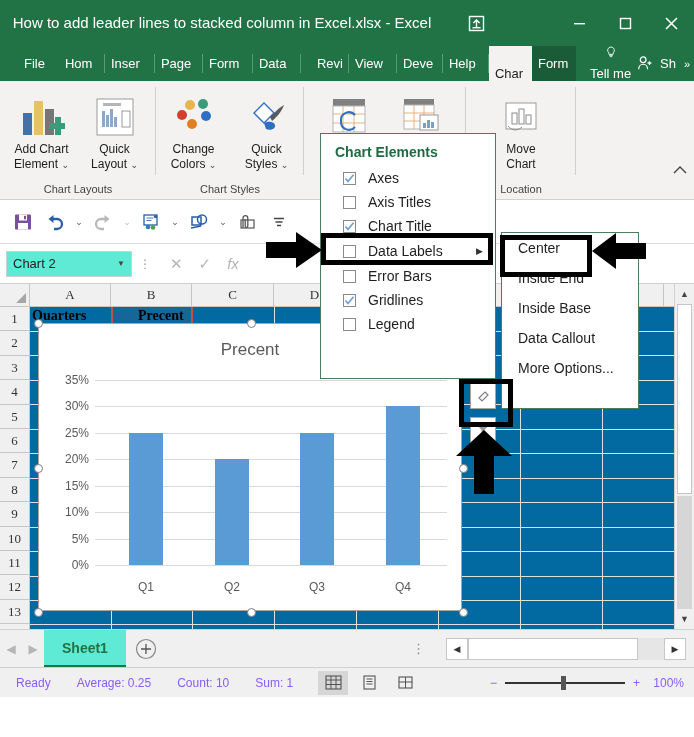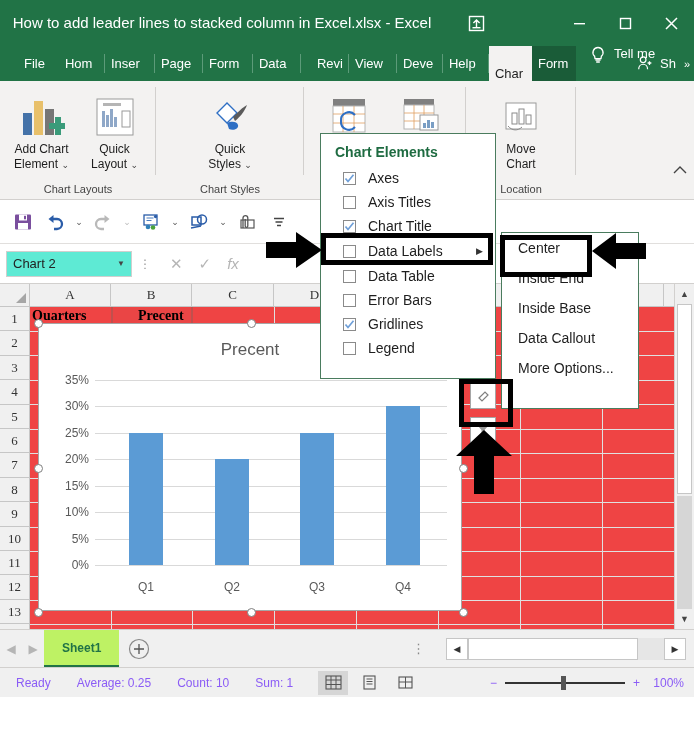--- a/index.html
+++ b/index.html
@@ -32,21 +32,21 @@
 
   
   .tabs { height:35px; background:#217346; display:flex; align-items:stretch; color:#fff;
           font-size:13px; position:relative; }
   .tab { display:flex; align-items:center; padding:0 6px; position:relative; white-space:nowrap;
          overflow:hidden; }
   .tab.file { padding:0 14px 0 24px; }
   .tab .sep { position:absolute; right:0; top:8px; bottom:8px; width:1px; background:#5c9b79; }
   .tab.active { background:#f3f2f1; color:#1e1e1e; }
   .tab.ctx { background:#1a5c38; }
-  .tellme { display:flex; align-items:flex-start; gap:8px; padding-left:14px; }
+  .tellme { display:flex; align-items:center; gap:8px; padding-left:14px;flex-direction:column; }
   .share { position:absolute; right:4px; top:0; bottom:0; display:flex; align-items:center; gap:6px;
            font-size:13px; }
 
   
   .ribbon { height:119px; background:#f3f2f1; border-bottom:1px solid #d2d0ce; position:relative;
             display:flex; }
   .rgroup { position:relative; display:flex; flex-direction:column; align-items:center;
             padding-top:6px; }
   .rgroup .gsep { position:absolute; right:0; top:6px; bottom:24px; width:1px; background:#d2d0ce; }
   .gtitle { position:absolute; bottom:4px; left:0; right:0; text-align:center;
@@ -80,21 +80,21 @@
   .colhdr { display:flex; height:23px; background:#f0f0f0; border-bottom:1px solid #c6c6c6; }
   .corner { width:30px; border-right:1px solid #c6c6c6; position:relative; background:#f0f0f0; }
   .corner .tri { position:absolute; right:3px; bottom:3px; width:0; height:0;
                  border-left:10px solid transparent; border-bottom:10px solid #a6a6a6; }
   .ch { border-right:1px solid #c6c6c6; text-align:center; font-size:13px; color:#333;
         line-height:22px; font-family:"Liberation Serif", serif; }
   .gridwrap { display:flex; height:322px; }
   .rowhdr { width:30px; background:#f0f0f0; border-right:1px solid #c6c6c6; }
   .rh { height:24.4px; border-bottom:1px solid #c6c6c6; text-align:center; font-size:13px;
         color:#333; line-height:24px; font-family:"Liberation Serif", serif; }
-  .cells { flex:1; position:relative; background:#ef4444; }
+  .cells { flex:1; position:relative; background:#0369a1; }
   .gridline-h { position:absolute; left:0; right:0; height:1px; background:#e0e0e0; }
   .gridline-v { position:absolute; top:0; bottom:0; width:1px; background:#e0e0e0; }
 
   .cellA1 { position:absolute; left:2px; top:1px; font-weight:bold; font-size:14px; color:#000;
             font-family:"Liberation Serif", serif; }
   .cellB1 { position:absolute; left:108px; top:1px; font-weight:bold; font-size:14px; color:#000;
             font-family:"Liberation Serif", serif; }
   .srcmark { position:absolute; width:2px; background:#c0504d; }
   .srcfill { position:absolute; background:rgba(192,80,77,0.10); }
 
@@ -133,22 +133,22 @@
                 color:#1e1e1e; }
 
   
   .hilite { position:absolute; border:5px solid #000; z-index:60; }
   .annot-arrow { position:absolute; z-index:65; }
 
   
   .sheettabs { height:38px; background:#f0f0f0; border-top:1px solid #d2d0ce; display:flex;
                align-items:center; position:relative; }
   .navbtn { width:22px; text-align:center; color:#b5b5b5; font-size:12px; }
-  .stab { padding:0 18px; height:37px; display:flex; align-items:center; background:#bef264;
-          color:#217346; font-weight:bold; font-size:12px; border-bottom:2px solid #217346; }
+  .stab { padding:0 18px; height:37px; display:flex; align-items:center; background:#5eead4;
+          color:#217346; font-weight:bold; font-size:14px; border-bottom:2px solid #217346; }
   .addsheet { width:40px; display:flex; align-items:center; justify-content:center; }
   .hdots { position:absolute; left:412px; color:#888; font-size:13px; letter-spacing:0; }
   .hscroll { position:absolute; right:8px; display:flex; align-items:center; }
   .hs-arrow { width:22px; height:22px; border:1px solid #c6c6c6; background:#fff;
               display:flex; align-items:center; justify-content:center; font-size:9px; color:#333; }
   .hs-track { width:196px; height:22px; background:#e6e6e6; position:relative; }
   .hs-thumb { position:absolute; left:0; top:0; width:170px; height:22px; background:#fff;
               border:1px solid #c6c6c6; }
 
   
@@ -306,20 +306,36 @@
           <span style="font-size:9px;color:#444;">⌄</span>
         </div>
       </div>
     </div>
     <div class="gtitle">Chart Layouts</div>
     <i class="gsep"></i>
   </div>
 
   <div class="rgroup" style="width:148px;">
     <div class="ritems">
+      <div class="ritem">
+        <div class="ico">
+          <svg width="46" height="44" viewBox="0 0 46 44">
+            <circle cx="19" cy="10" r="5" fill="#e8b44c"></circle>
+            <circle cx="32" cy="9" r="5" fill="#3a9b7a"></circle>
+            <circle cx="11" cy="20" r="5" fill="#d1402c"></circle>
+            <circle cx="35" cy="21" r="5" fill="#2e6fc4"></circle>
+            <circle cx="21" cy="29" r="5" fill="#e08020"></circle>
+          </svg>
+        </div>
+        <div class="lbl">
+          <span>Change</span><br>
+          <span>Colors</span>
+          <span style="font-size:9px;color:#444;">⌄</span>
+        </div>
+      </div>
       <div class="ritem">
         <div class="ico">
           <svg width="46" height="44" viewBox="0 0 46 44">
             <path d="M10 18 L20 8 L30 18 L20 28 Z" fill="#fff" stroke="#2e6fc4" stroke-width="1.4"></path>
             <path d="M26 22 C30 18 36 12 40 10 C38 16 32 23 28 26 Z" fill="#5a5a5a"></path>
             <path d="M20 28 C24 26 30 26 31 30 C32 34 26 36 22 34 Z" fill="#2e6fc4"></path>
           </svg>
         </div>
         <div class="lbl">
           <span>Quick</span><br>
@@ -624,24 +640,20 @@
     </span>
     <span>Chart Title</span>
   </div>
 
   <div class="ce-item" style="height:26px;">
     <span class="cbx"></span>
     <span>Data Labels</span>
     <span class="ce-arrow">▶</span>
   </div>
 
-  <div class="ce-item">
-    <span class="cbx"></span>
-    <span>Data Table</span>
-  </div>
 
   <div class="ce-item">
     <span class="cbx"></span>
     <span>Error Bars</span>
   </div>
 
   <div class="ce-item">
     <span class="cbx">
       <svg width="11" height="11" viewBox="0 0 11 11">
           <path d="M1.5 5.5 L4 8.5 L9.5 1.8" fill="none" stroke="#6f9fd8" stroke-width="1.7"></path>

